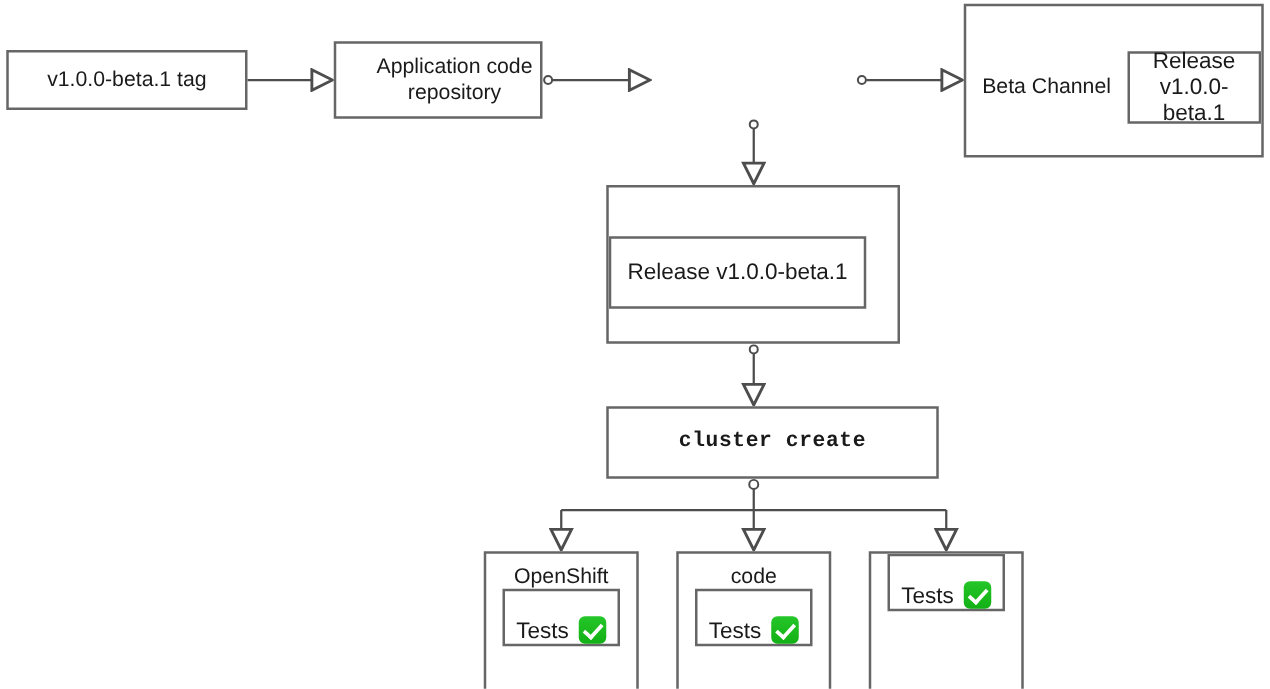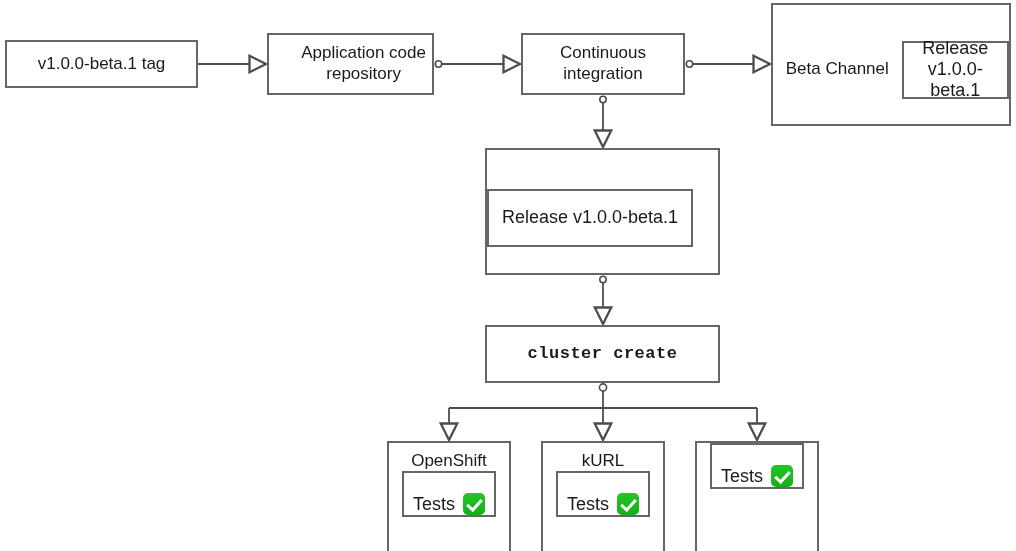--- a/index.html
+++ b/index.html
@@ -128,21 +128,21 @@
     width: 6px;
     height: 12px;
     border: solid #ffffff;
     border-width: 0 3px 3px 0;
     transform: rotate(42deg);
   }
 
   #node-tag { left: 5px; top: 40px; width: 193px; height: 48px; }
   #node-app-repo { left: 267px; top: 33px; width: 167px; height: 62px; justify-content: flex-end; }
   #node-ci { left: 521px; top: 33px; width: 164px; height: 62px; }
-  #node-cluster-create { left: 485px; top: 325px; width: 235px; height: 58px; }
+  #node-cluster-create { left: 485px; top: 325px; width: 266px; height: 58px; }
 </style>
 </head>
 <body>
 
 <div id="diagram">
 
   <svg class="edges" viewBox="0 0 1016 551" width="1016" height="551" xmlns="http://www.w3.org/2000/svg">
     <defs>
       <marker id="arrow" viewBox="0 0 12 12" refX="11" refY="6" markerWidth="11" markerHeight="11" orient="auto-start-reverse">
         <path d="M 1 1 L 11 6 L 1 11 z" fill="#ffffff" stroke="#4d4d4d" stroke-width="1.4"></path>
@@ -176,24 +176,20 @@
 
   <div class="node" id="node-tag">
     <span class="node-label">v1.0.0-beta.1 tag</span>
   </div>
 
   <div class="node" id="node-app-repo">
     <span class="node-label">Application code
 repository</span>
   </div>
 
-  <div class="node" id="node-ci">
-    <span class="node-label">Continuous
-integration</span>
-  </div>
 
   <div class="container" id="node-beta-channel">
     <div class="container-title">Beta Channel</div>
     <div class="inner-box">
       <span>Release v1.0.0-beta.1</span>
     </div>
   </div>
 
   <div class="container" id="node-temporary-channel">
     <div class="inner-box">
@@ -207,21 +203,21 @@
 
   <div class="leaf" id="node-openshift">
     <div class="container-title">OpenShift</div>
     <div class="inner-box">
       <span>Tests</span>
       <span class="check-icon"></span>
     </div>
   </div>
 
   <div class="leaf" id="node-kurl">
-    <div class="container-title">kURL</div>
+    <div class="container-title">code</div>
     <div class="inner-box">
       <span>Tests</span>
       <span class="check-icon"></span>
     </div>
   </div>
 
   <div class="leaf" id="node-eks">
     <div class="inner-box">
       <span>Tests</span>
       <span class="check-icon"></span>

